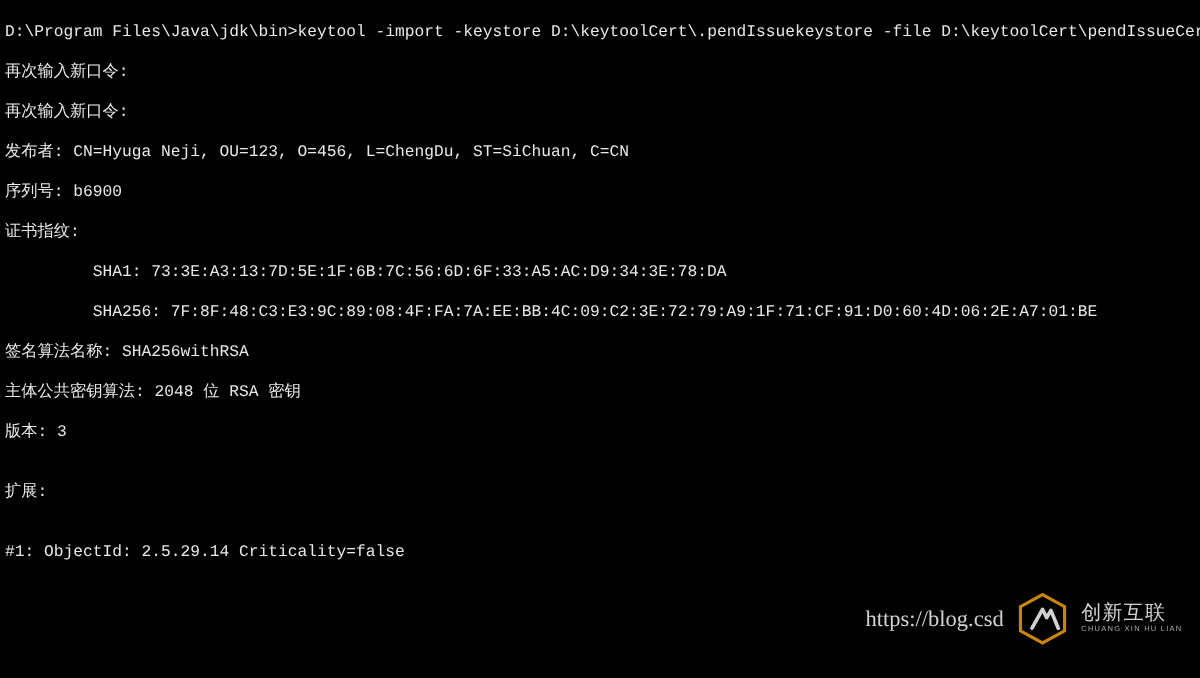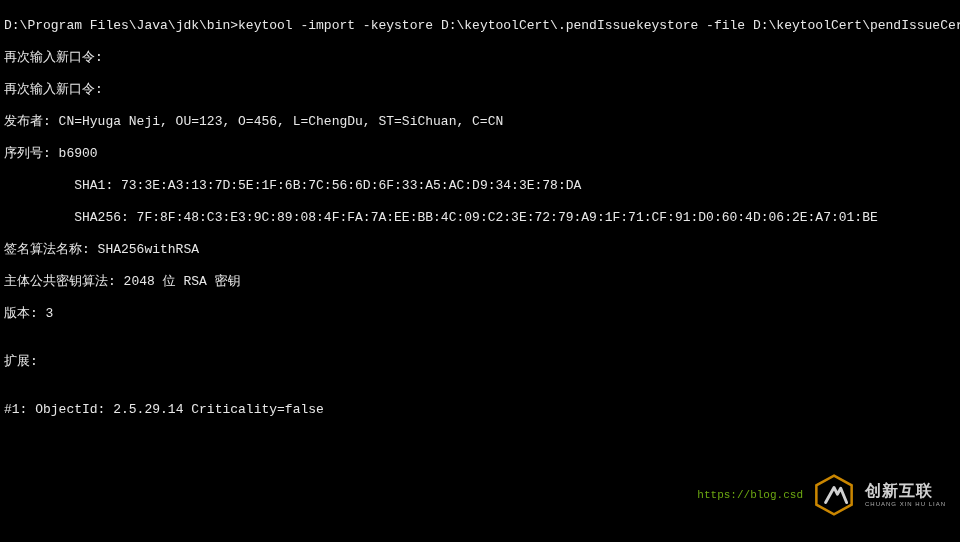--- a/index.html
+++ b/index.html
@@ -23,62 +23,63 @@
   .watermark {
     position: absolute;
     right: 14px;
     bottom: 26px;
     display: flex;
     align-items: center;
     gap: 10px;
     opacity: 0.82;
   }
   .wm-url {
-    color: #84cc16;
-    font-family: Liberation Mono, monospace;
-    font-size: 11px;
+    color: #ffffff;
+    font-family: Liberation Serif, serif;
+    font-size: 18px;
   }
   .wm-logo {
     width: 42px;
     height: 42px;
     position: relative;
   }
   .wm-logo .hex {
     width: 100%; height: 100%;
   }
   .wm-brand {
     display:flex;
     flex-direction:column;
     justify-content:center;
     line-height:1;
   }
   .wm-brand .cn {
     color: #fff;
     font-family: "Microsoft YaHei", sans-serif;
     font-size: 16px;
-    font-weight: 700;
+    font-weight: 400;
     letter-spacing: 1px;
   }
   .wm-brand .en {
     color: #cfcfcf;
     font-family: Arial, sans-serif;
     font-size: 6px;
     letter-spacing: 1px;
     margin-top: 2px;
   }
 </style>
 </head>
 <body>
 
 <div class="terminal">
 <span class="line"><span>D:\Program Files\Java\jdk\bin&gt;</span><span>keytool -import -keystore D:\keytoolCert\.pendIssuekeystore -file D:\keytoolCert\pendIssueCert_1.cer</span></span>
 <span class="line">再次输入新口令:</span>
 <span class="line">再次输入新口令:</span>
 <span class="line">发布者: CN=Hyuga Neji, OU=123, O=456, L=ChengDu, ST=SiChuan, C=CN</span>
 <span class="line">序列号: b6900</span>
+<span class="line">证书指纹:</span>
 <span class="line">         SHA1: 73:3E:A3:13:7D:5E:1F:6B:7C:56:6D:6F:33:A5:AC:D9:34:3E:78:DA</span>
 <span class="line">         SHA256: 7F:8F:48:C3:E3:9C:89:08:4F:FA:7A:EE:BB:4C:09:C2:3E:72:79:A9:1F:71:CF:91:D0:60:4D:06:2E:A7:01:BE</span>
 <span class="line">签名算法名称: SHA256withRSA</span>
 <span class="line">主体公共密钥算法: 2048 位 RSA 密钥</span>
 <span class="line">版本: 3</span>
 <span class="line"></span>
 <span class="line">扩展:</span>
 <span class="line"></span>
 <span class="line">#1: ObjectId: 2.5.29.14 Criticality=false</span>
 

